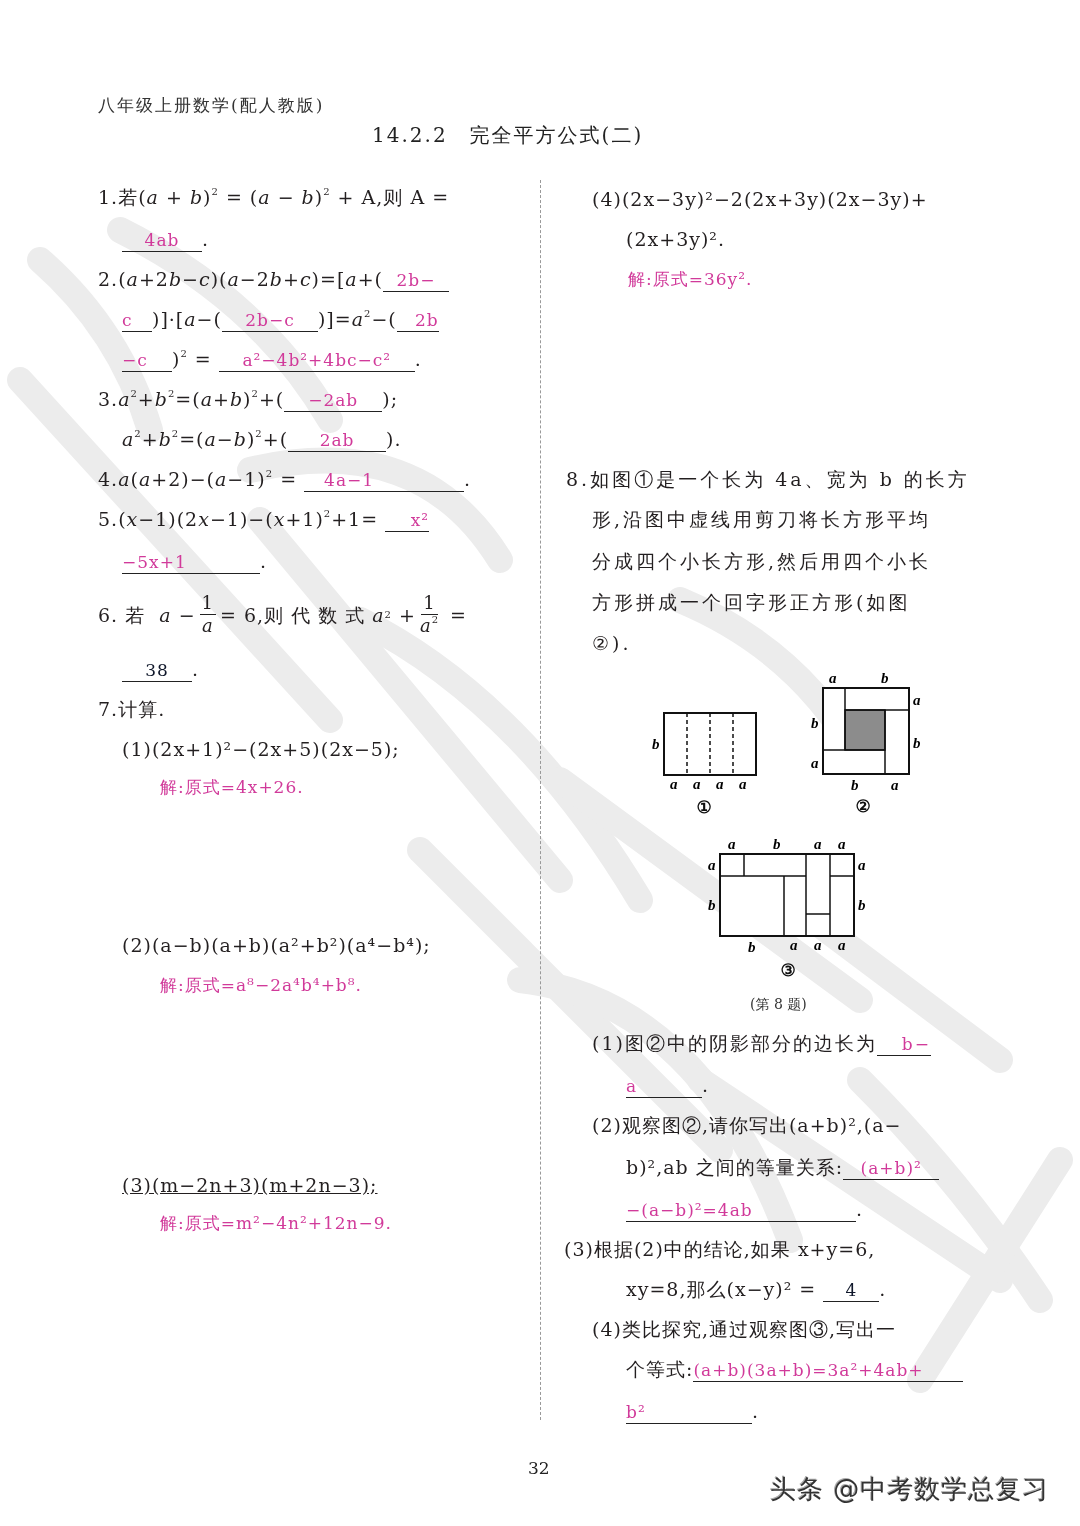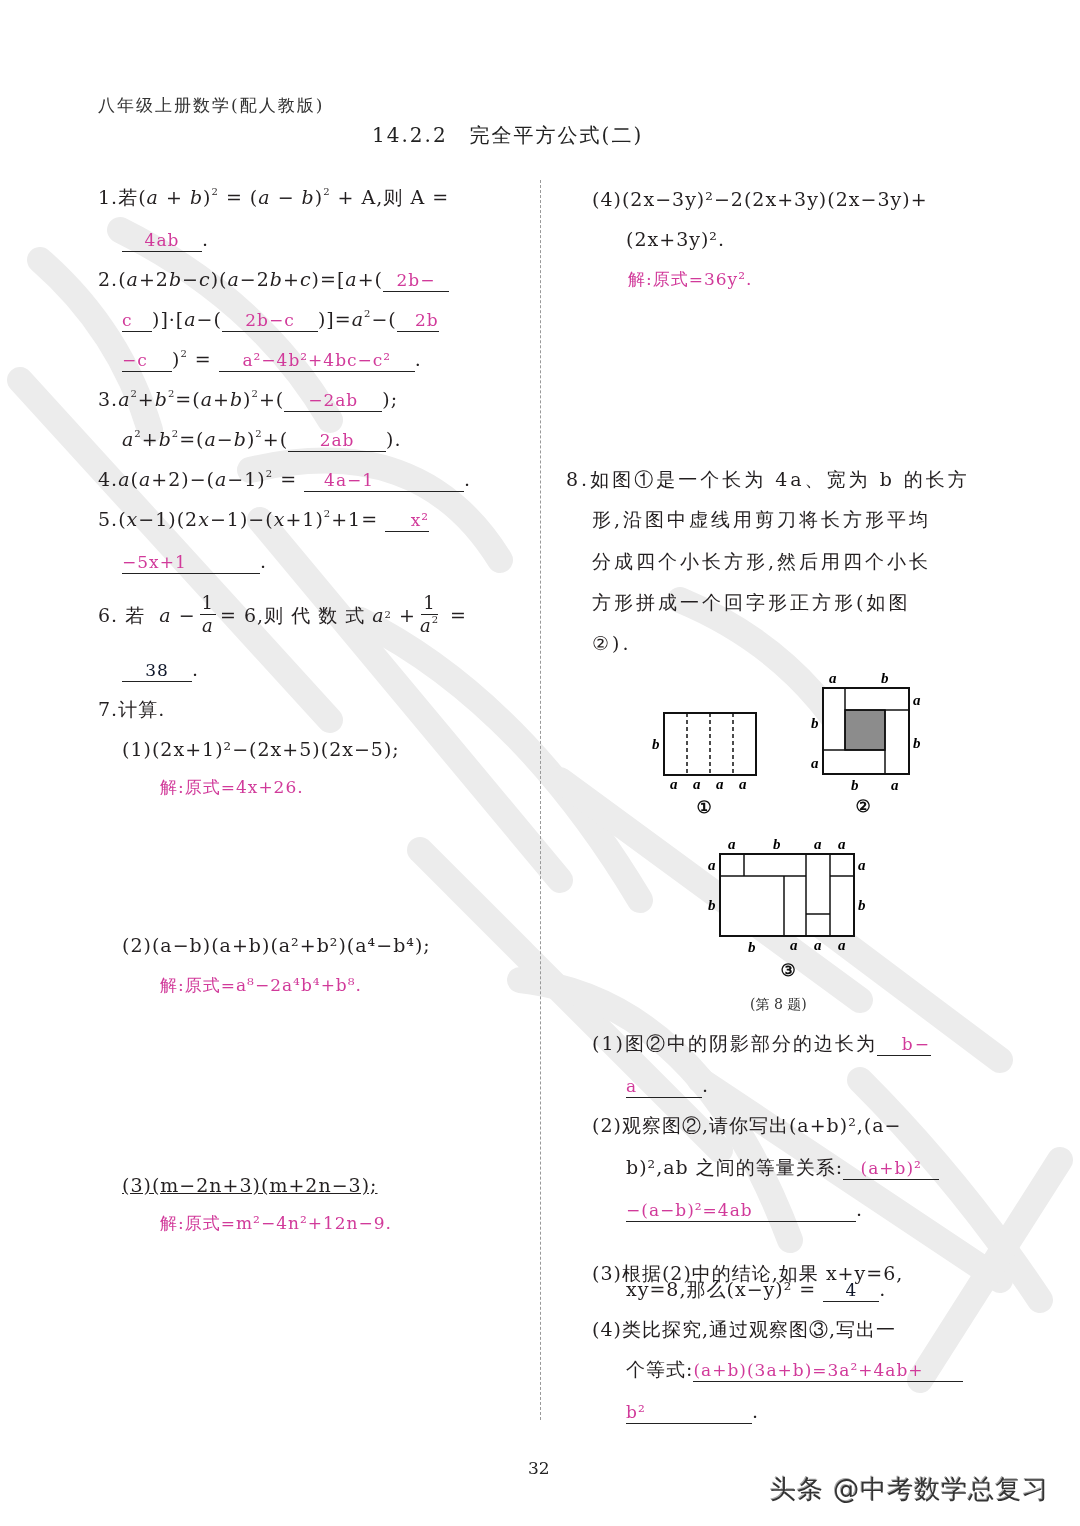--- a/index.html
+++ b/index.html
@@ -191,21 +191,21 @@
 </div>
 
 <div class="abs line" style="left:592px; top:1112px; letter-spacing:1px;">(2)观察图②,请你写出(a+b)²,(a−</div>
 <div class="abs line" style="left:626px; top:1154px;">
   <span>b)²,ab 之间的等量关系:</span><span class="blank" style="width:96px; text-align:center;"><span class="ans">(a+b)²</span></span>
 </div>
 <div class="abs line" style="left:626px; top:1196px;">
   <span class="blank left" style="width:230px;"><span class="ans">−(a−b)²=4ab</span></span><span>.</span>
 </div>
 
-<div class="abs line" style="left:592px; top:1236px; letter-spacing:1px;margin-top:24px;">(3)根据(2)中的结论,如果 x+y=6,</div>
+<div class="abs line" style="left:564px; top:1236px; letter-spacing:1px;">(3)根据(2)中的结论,如果 x+y=6,</div>
 <div class="abs line" style="left:626px; top:1276px;">
   <span>xy=8,那么(x−y)² =</span> <span class="blank" style="width:56px;"><span class="ansn">4</span></span><span>.</span>
 </div>
 
 <div class="abs line" style="left:592px; top:1316px; letter-spacing:1px;">(4)类比探究,通过观察图③,写出一</div>
 <div class="abs line" style="left:626px; top:1356px;">
   <span>个等式:</span><span class="blank left" style="width:270px;"><span class="ans">(a+b)(3a+b)=3a²+4ab+</span></span>
 </div>
 <div class="abs line" style="left:626px; top:1398px;">
   <span class="blank left" style="width:126px;"><span class="ans">b²</span></span><span>.</span>

